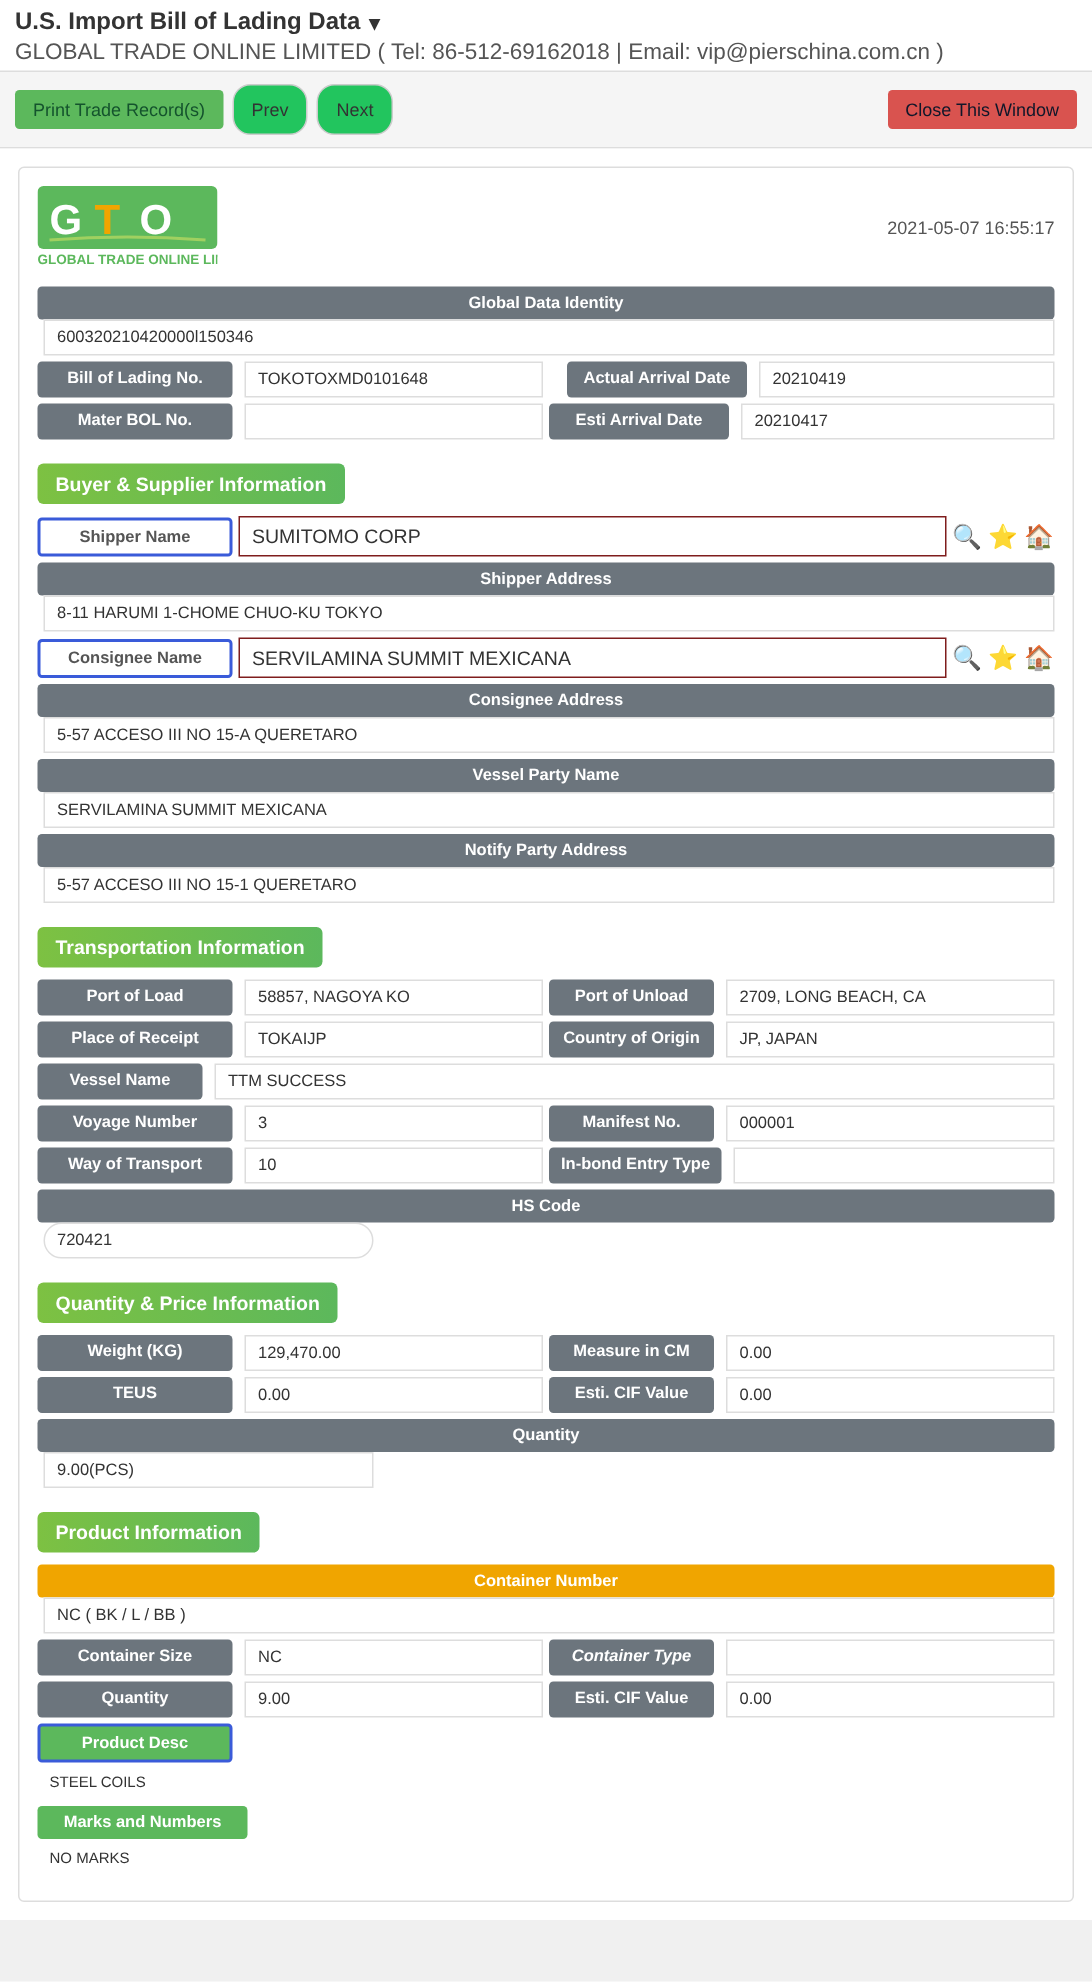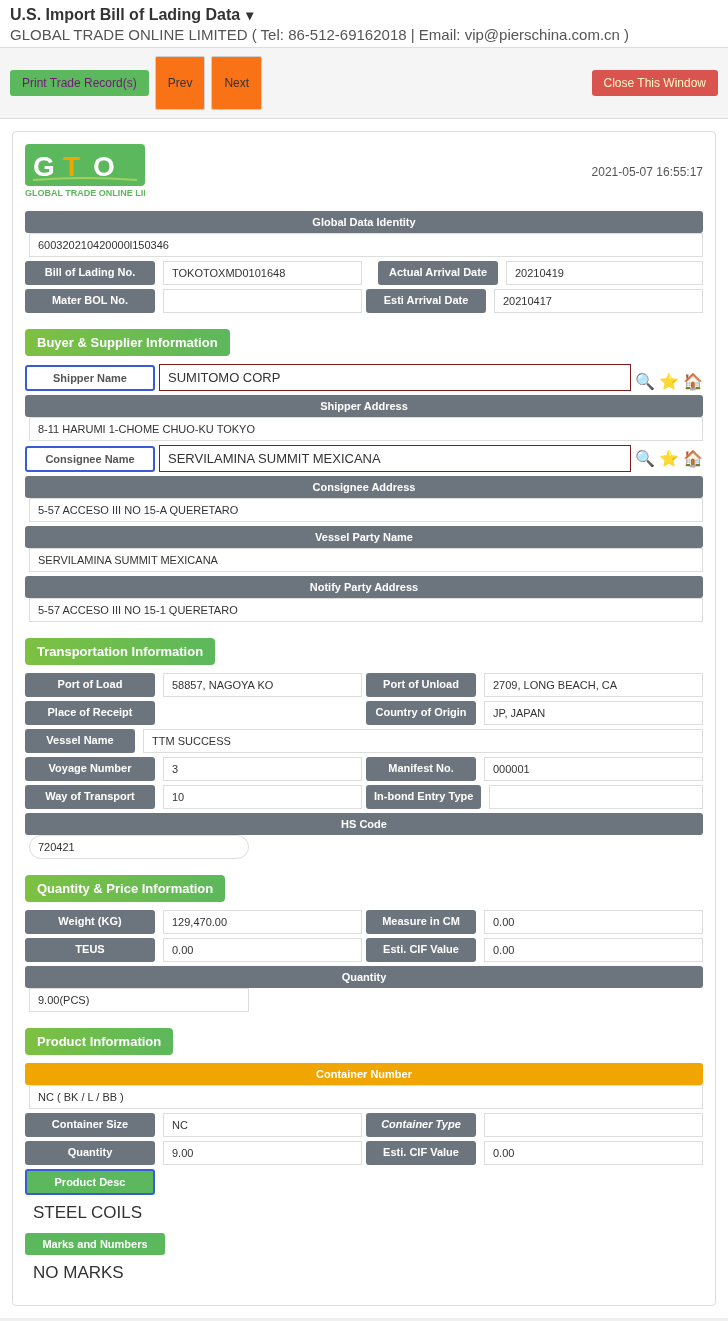--- a/index.html
+++ b/index.html
@@ -5,23 +5,23 @@
     * { box-sizing: border-box; margin: 0; padding: 0; }
     body { font-family: Arial, sans-serif; font-size: 12px; background: #f0f0f0; color: #333; width: 728px; }
     
     
     .page-header { background: #fff; padding: 6px 10px 4px 10px; border-bottom: 1px solid #ddd; }
     .page-title { font-size: 16px; font-weight: bold; color: #333; display: inline-flex; align-items: center; gap: 6px; }
     .page-subtitle { font-size: 15px; color: #555; margin-top: 2px; }
     
     
     .toolbar { background: #f5f5f5; padding: 8px 10px; border-bottom: 1px solid #ddd; display: flex; align-items: center; gap: 6px; }
-    .btn-green { background: #5cb85c; color: #701a75; border: none; padding: 6px 12px; border-radius: 3px; cursor: pointer; font-size: 12px; }
-    .btn-default { background: #f97316; color: #333; border: 1px solid #ccc; padding: 19px 12px; border-radius: 2px; cursor: pointer; font-size: 12px; }
-    .btn-red { background: #d9534f; color: #fef9c3; border: none; padding: 6px 12px; border-radius: 3px; cursor: pointer; font-size: 12px; margin-left: auto; }
+    .btn-green { background: #5cb85c; color: #14532d; border: none; padding: 6px 12px; border-radius: 3px; cursor: pointer; font-size: 12px; }
+    .btn-default { background: #22c55e; color: #333; border: 1px solid #ccc; padding: 9px 12px; border-radius: 12px; cursor: pointer; font-size: 12px; }
+    .btn-red { background: #d9534f; color: #0f172a; border: none; padding: 6px 12px; border-radius: 3px; cursor: pointer; font-size: 12px; margin-left: auto; }
     
     
     .main-content { padding: 12px; background: #fff; }
     
     
     .doc-card { background: #fff; border: 1px solid #ddd; border-radius: 4px; padding: 12px; }
     
     
     .doc-header { display: flex; justify-content: space-between; align-items: center; margin-bottom: 12px; }
     .doc-logo { display: flex; flex-direction: column; align-items: center; }
@@ -48,21 +48,21 @@
     .icons-row { display: flex; align-items: center; gap: 4px; margin-left: 4px; }
     .icon-search { font-size: 16px; color: #888; }
     .icon-star { font-size: 16px; color: #f0a500; }
     .icon-home { font-size: 16px; color: #e55; }
     
     .row-with-icons { display: flex; align-items: center; margin-bottom: 4px; }
     .row-with-icons .label-highlighted { }
     
     .full-value { border: 1px solid #7f1d1d; padding: 5px 8px; font-size: 13px; background: #fff; margin-left: 4px; flex: 1; }
     
-    .marks-value { padding: 6px 8px; font-size: 17px; color: #333; }
+    .marks-value { padding: 6px 8px; font-size: 10px; color: #333; }
   </style>
 </head>
 <body>
 
 <div class="page-header">
   <div class="page-title">
     <span>U.S. Import Bill of Lading Data</span>
     <span style="font-size:14px;cursor:pointer;">▾</span>
   </div>
   <div class="page-subtitle">GLOBAL TRADE ONLINE LIMITED ( Tel: 86-512-69162018 | Email: vip@pierschina.com.cn )</div>
@@ -125,21 +125,21 @@
           <div class="label-cell" style="min-width:120px;">Esti Arrival Date</div>
           <div class="value-cell">20210417</div>
         </div>
       </div>
     </div>
 
     <div>
       <div class="section-header">Buyer &amp; Supplier Information</div>
       
       
-      <div class="row-with-icons" style="margin-bottom:4px;align-items:flex-end;">
+      <div class="row-with-icons" style="margin-bottom:4px;">
         <div class="label-highlighted">Shipper Name</div>
         <div class="full-value">SUMITOMO CORP</div>
         <div class="icons-row">
           <span class="icon-search">🔍</span>
           <span class="icon-star">⭐</span>
           <span class="icon-home">🏠</span>
         </div>
       </div>
       
       
@@ -190,20 +190,21 @@
         <div class="col">
           <div class="label-cell" style="min-width:110px;">Port of Unload</div>
           <div class="value-cell">2709, LONG BEACH, CA</div>
         </div>
       </div>
       
       
       <div class="two-col">
         <div class="col">
           <div class="label-cell">Place of Receipt</div>
+          <div class="value-cell">TOKAIJP</div>
         </div>
         <div class="col">
           <div class="label-cell" style="min-width:110px;">Country of Origin</div>
           <div class="value-cell">JP, JAPAN</div>
         </div>
       </div>
       
       
       <div class="two-col">
         <div class="col">

